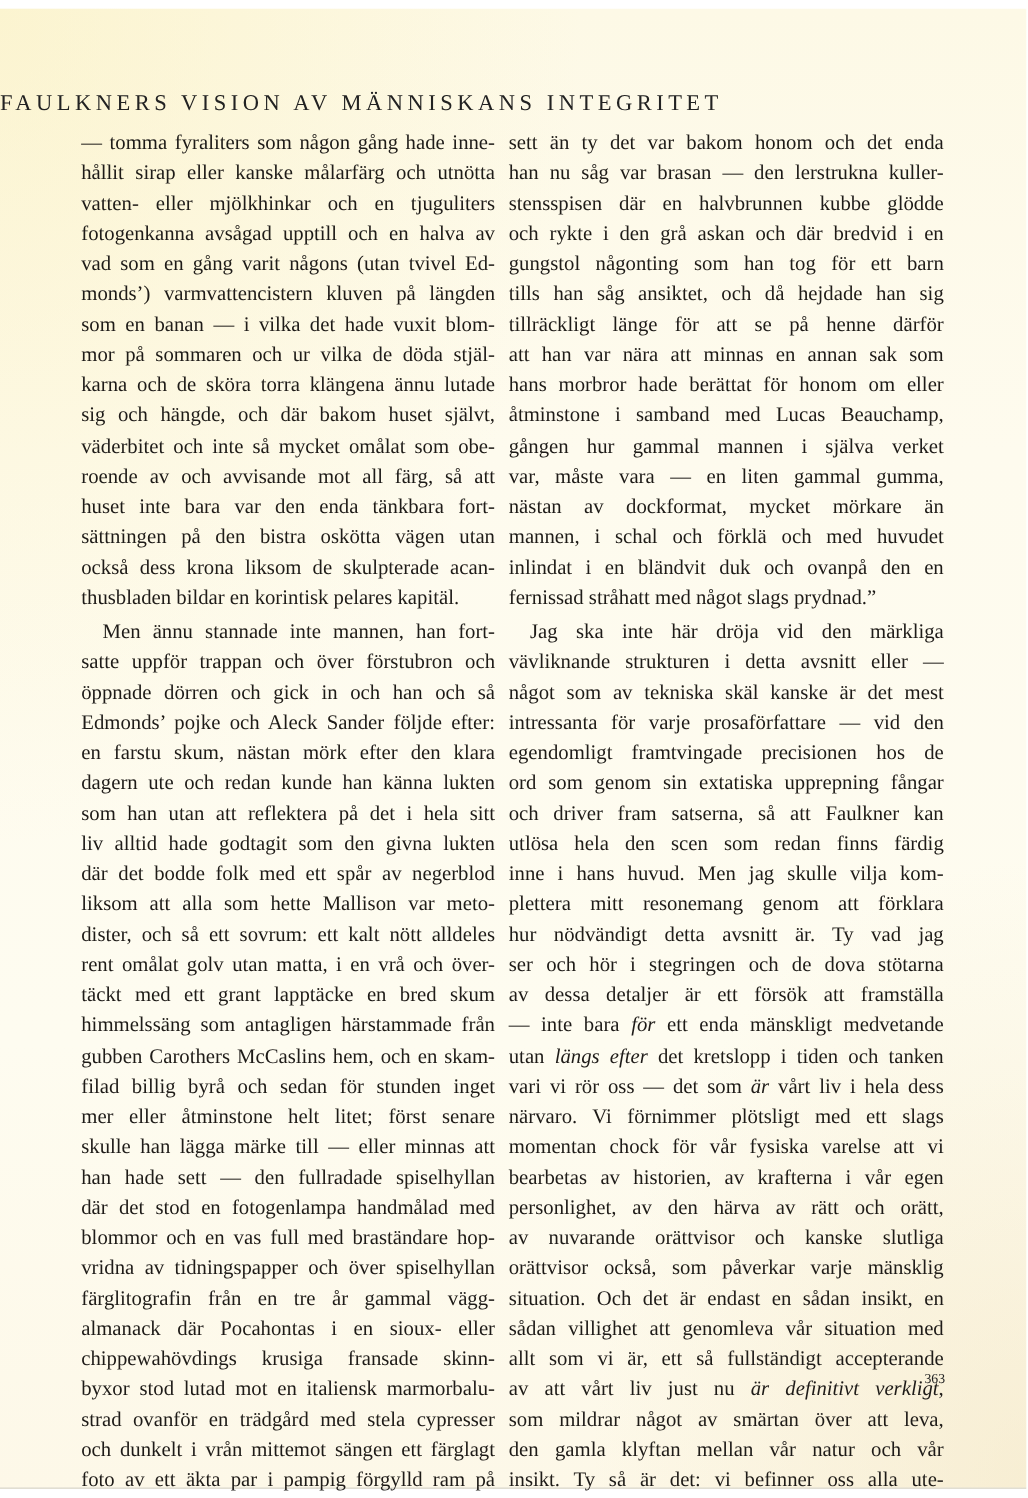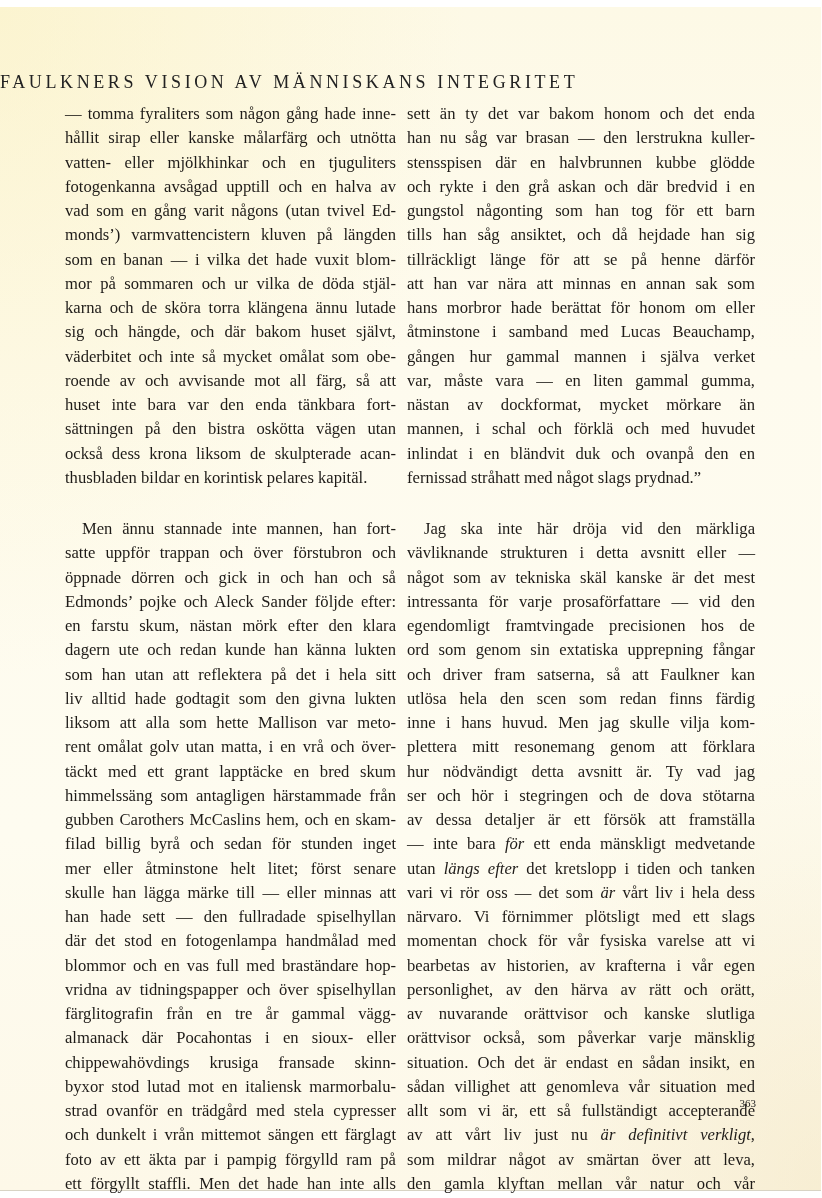--- a/index.html
+++ b/index.html
@@ -29,21 +29,21 @@
     position: absolute; top: 102px;
     font-size: 16.6px; line-height: 24.25px;
   }
   .col-left { left: 65px; width: 331px; }
   .col-right { left: 407px; width: 348px; }
   .line {
     display: block; white-space: nowrap; height: 24.25px;
     text-align: justify; text-align-last: justify;
   }
   .line.last { text-align-last: left; }
-  .line.indent { padding-left: 17px; margin-top: 24px; }
+  .line.indent { padding-left: 17px; }
   .para-gap { height: 3px; }
   em { }
   .page-number {
     position: absolute; top: 1097px; left: 700px; width: 56px; text-align: right;
     font-size: 11px; color: #222;
   }
 </style>
 </head>
 <body>
 
@@ -73,21 +73,23 @@
   <div class="para-gap"></div>
   <div>
     <span class="line indent">Men ännu stannade inte mannen, han fort-</span>
     <span class="line">satte uppför trappan och över förstubron och</span>
     <span class="line">öppnade dörren och gick in och han och så</span>
     <span class="line">Edmonds’ pojke och Aleck Sander följde efter:</span>
     <span class="line">en farstu skum, nästan mörk efter den klara</span>
     <span class="line">dagern ute och redan kunde han känna lukten</span>
     <span class="line">som han utan att reflektera på det i hela sitt</span>
     <span class="line">liv alltid hade godtagit som den givna lukten</span>
+    <span class="line">där det bodde folk med ett spår av negerblod</span>
     <span class="line">liksom att alla som hette Mallison var meto-</span>
+    <span class="line">dister, och så ett sovrum: ett kalt nött alldeles</span>
     <span class="line">rent omålat golv utan matta, i en vrå och över-</span>
     <span class="line">täckt med ett grant lapptäcke en bred skum</span>
     <span class="line">himmelssäng som antagligen härstammade från</span>
     <span class="line">gubben Carothers McCaslins hem, och en skam-</span>
     <span class="line">filad billig byrå och sedan för stunden inget</span>
     <span class="line">mer eller åtminstone helt litet; först senare</span>
     <span class="line">skulle han lägga märke till — eller minnas att</span>
     <span class="line">han hade sett — den fullradade spiselhyllan</span>
     <span class="line">där det stod en fotogenlampa handmålad med</span>
     <span class="line">blommor och en vas full med braständare hop-</span>

